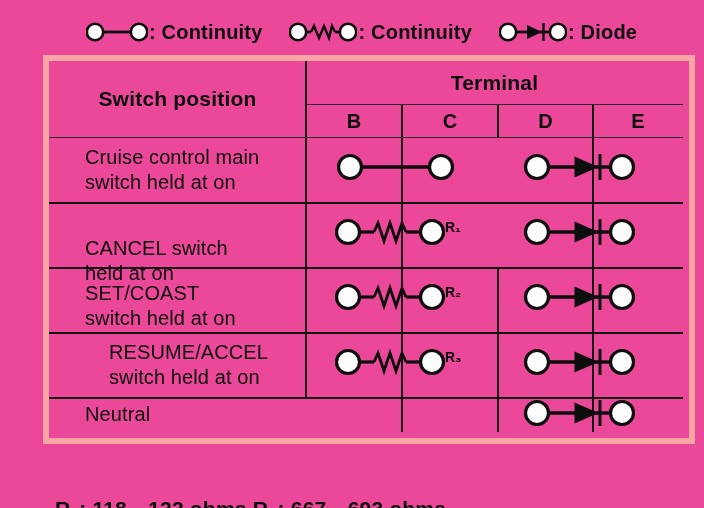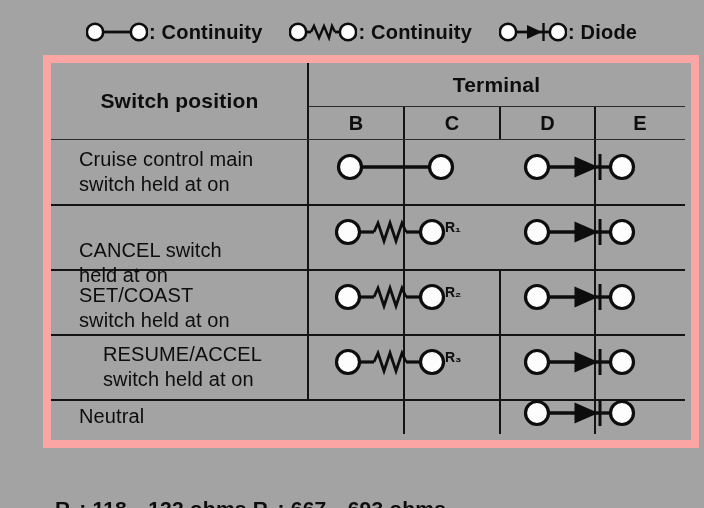--- a/index.html
+++ b/index.html
@@ -1,31 +1,31 @@
 <!DOCTYPE html>
 <html><head>
 <meta charset="utf-8">
 <style>
   html,body { margin:0; padding:0; background:#e8e8e8; }
   .page {
-    position:relative; width:704px; height:508px; background:#a3a3a3;
+    position:relative; width:704px; height:508px; background:#ec4899;
     font-family:"Liberation Sans","DejaVu Sans",sans-serif; color:#0d0d0d;
     overflow:hidden;
   }
 
   
   .legend { position:absolute; left:86px; top:16px; height:32px;
             display:flex; align-items:center; gap:27px; }
   .litem  { display:flex; align-items:center; gap:1px; }
   .litem .ltext { font-size:20px; font-weight:600; letter-spacing:.2px; white-space:pre; }
   .lsym { display:block; }
 
   
   .tbl { position:absolute; left:43px; top:55px; width:640px; height:377px;
-         border:8px solid #fca5a5; }
+         border:6px solid #fca5a5; }
   .vline, .hline { position:absolute; background:#141414; }
   .vline { width:2px; }
   .hline { height:2px; }
   .hline.thin { height:1px; background:#2c2c2c; }
 
   
   .h-switch { position:absolute; left:0; top:0; width:257px; height:76px;
               display:flex; align-items:center; justify-content:center;
               font-size:21px; font-weight:700; letter-spacing:.2px; }
   .h-terminal { position:absolute; left:257px; top:0; width:377px; height:43px;
@@ -34,21 +34,21 @@
   .h-term-cell { position:absolute; top:44px; height:32px;
               display:flex; align-items:center; justify-content:center;
               font-size:20px; font-weight:700; }
   .h-b { left:257px; width:96px; }
   .h-c { left:353px; width:96px; }
   .h-d { left:449px; width:95px; }
   .h-e { left:544px; width:90px; }
 
   
   .trow { position:absolute; left:0; width:300px; }
-  .rlabel { height:100%; padding-left:28px; display:flex; flex-direction:column;
+  .rlabel { height:100%; padding-left:36px; display:flex; flex-direction:column;
             justify-content:center; font-size:20px; line-height:25px;
             letter-spacing:.1px; }
   .r1 { top:77px;  height:64px; }
   .r2 { top:142px; height:64px;margin-top:26px; }
   .r3 { top:213px; height:64px; }
   .r4 { top:272px; height:64px;margin-left:24px; }
   .r5 { top:337px; height:33px; }
 
   
   .rtag { position:absolute; left:445px; font-size:14px; font-weight:700; }

